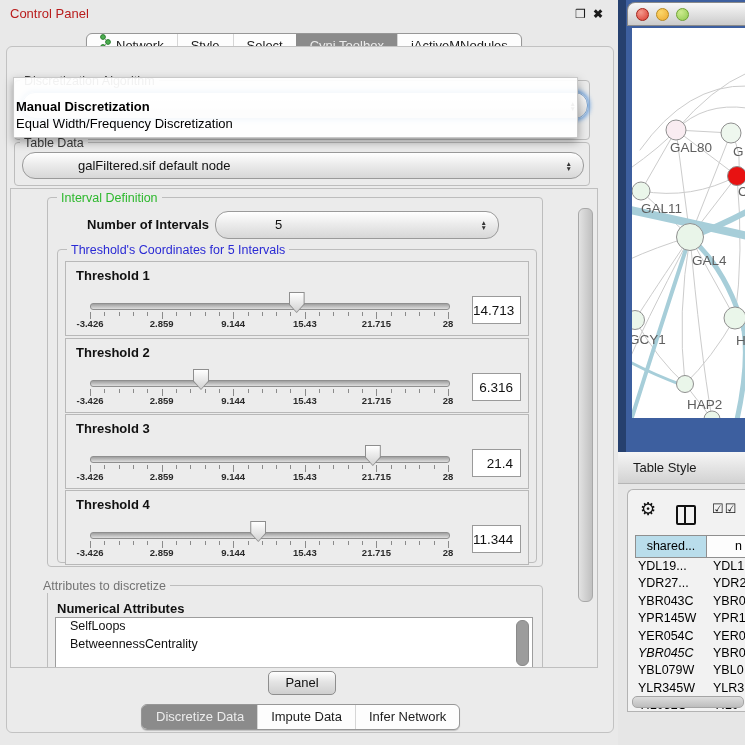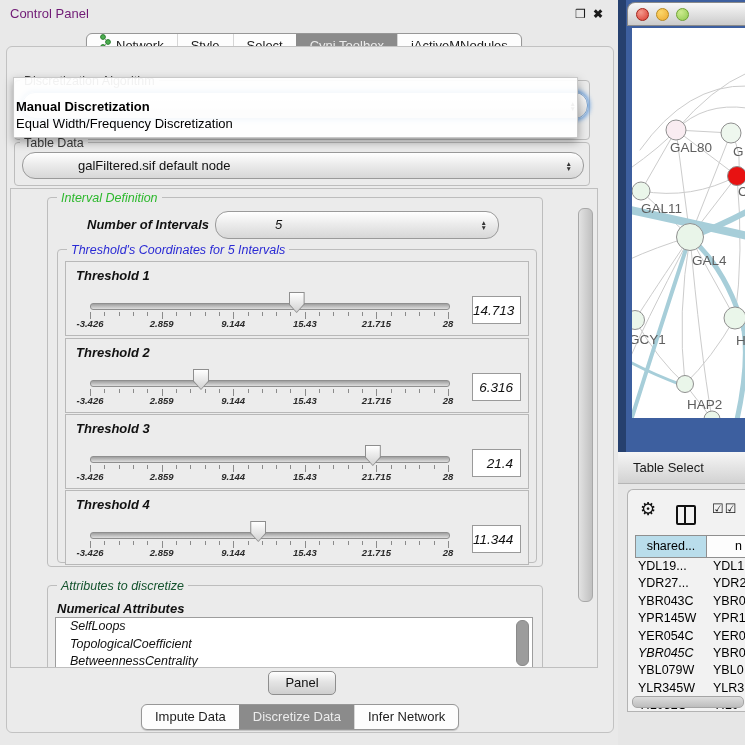--- a/index.html
+++ b/index.html
@@ -1,20 +1,20 @@
 <!DOCTYPE html>
 <html><head>
 <meta charset="utf-8">
 <style>
   html,body{margin:0;padding:0;}
   body{width:745px;height:745px;overflow:hidden;position:relative;
        font-family:"Liberation Sans",sans-serif;background:#e9e9e9;}
   
   .cp{position:absolute;left:0;top:0;width:618px;height:745px;background:#e9e9e9;}
-  .cp-title{position:absolute;left:10px;top:6px;font-size:13px;color:#701a75;}
+  .cp-title{position:absolute;left:10px;top:6px;font-size:13px;color:#b91c1c;}
   .win-ico{position:absolute;top:7px;font-size:12px;color:#1b1b1b;cursor:default;}
   .tabbar{position:absolute;display:flex;height:24px;background:#fdfdfd;
           border:1px solid #979797;border-radius:6px;overflow:hidden;
           box-shadow:0 1px 1px rgba(0,0,0,.18);font-size:13px;}
   .tabseg{line-height:24px;padding:0 13px;color:#1c1c1c;display:flex;align-items:center;gap:5px;
           border-left:1px solid #d6d6d6;}
   .tabseg:first-child{border-left:none;}
   .tabseg.sel{background:#8b8b8b;color:#ececec;border-left:1px solid #8b8b8b;}
   .outer{position:absolute;left:6px;top:46px;width:606px;height:685px;background:#ebebeb;
          border:1px solid #c2c2c2;border-radius:6px;}
@@ -27,21 +27,21 @@
   .stepper{position:absolute;right:11px;top:50%;transform:translateY(-50%);
            display:flex;flex-direction:column;align-items:center;line-height:5px;
            font-size:6.5px;color:#333;}
   .popup{position:absolute;left:13px;top:77px;width:563px;height:59px;z-index:6;
          background:rgba(255,255,255,.93);border:1px solid #c9c9c9;
          box-shadow:0 4px 9px rgba(0,0,0,.35);}
   .popup .prompt{position:absolute;left:0;right:0;top:4px;text-align:center;
                  color:#b3b3b3;font-size:12.5px;}
   .popup .pitem{position:absolute;left:2px;font-size:13px;color:#000;white-space:nowrap;}
   .scrollpane{position:absolute;left:10px;top:188px;width:586px;height:478px;
-              border:1px solid #bfbfbf;background:#ebebeb;overflow:hidden;font-style:italic;}
+              border:1px solid #bfbfbf;background:#ebebeb;overflow:hidden;}
   .vthumb{position:absolute;border:1px solid #a8a8a8;border-radius:6px;
           background:linear-gradient(90deg,#e2e2e2,#c0c0c0);}
   .thrpanel{position:absolute;left:54px;width:462px;height:73px;background:#ececec;
             border:1px solid #b8b8b8;}
   .thrlabel{position:absolute;left:10px;top:6px;font-size:13px;font-weight:bold;color:#111;}
   .track{position:absolute;left:24px;top:41px;width:358px;height:5px;border:1px solid #8f8f8f;
          border-radius:3px;background:linear-gradient(#9f9f9f,#dedede);}
   .thumbo{position:absolute;top:30px;width:16px;height:21px;
           clip-path:polygon(0 0,100% 0,100% 58%,50% 100%,0 58%);background:#8e8e8e;}
   .thumbi{position:absolute;left:1px;top:1px;width:14px;height:19px;
@@ -310,40 +310,39 @@
           <div class="ticklab" style="left: 310.4px;">21.715</div>
           <div class="ticklab" style="left: 382px;">28</div>
           <div class="thumbo" style="left: 184.257px;">
             <div class="thumbi"></div>
           </div>
           <div class="valbox">11.344</div>
         </div>
       </div>
 
     <div class="group" style="left:36px;top:396px;width:494px;height:92px;"></div>
-    <div class="gtitle" style="left:46px;top:390px;color:#14532d;">Attributes to discretize</div>
+    <div class="gtitle" style="left:28px;top:390px;color:#737373;">Attributes to discretize</div>
     <div style="position:absolute;left:46px;top:412px;font-size:13px;font-weight:bold;color:#111;">Numerical Attributes</div>
     <div class="attrlist" style="left:44px;top:428px;width:476px;height:50px;" id="attrlist">
       <div class="vthumb" style="right:3px;top:2px;width:11px;height:44px;background:#9c9c9c;border-color:#8a8a8a;"></div>
     <div class="attritem">SelfLoops</div>
-        <div class="attritem">TopologicalCoefficient</div>
         <div class="attritem">BetweennessCentrality</div>
       </div>
 
     <div class="vthumb" style="left:567px;top:19px;width:13px;height:392px;"></div>
   </div>
 
   <div class="btn" style="left:268px;top:671px;width:66px;height:22px;line-height:22px;">Panel</div>
 
   <div class="tabbar" style="left:141px;top:704px;" id="bottomtabs">
-      <div class="tabseg">
-        <span>Impute Data</span>
-      </div>
       <div class="tabseg sel">
         <span>Discretize Data</span>
+      </div>
+      <div class="tabseg">
+        <span>Impute Data</span>
       </div>
       <div class="tabseg">
         <span>Infer Network</span>
       </div>
     </div>
 </div>
 
 <div class="netwin">
   <div class="dark"></div>
 </div>
@@ -397,21 +396,21 @@
       <text x="106" y="168" font-size="13.5" fill="#5f5f5f" font-family="&quot;Liberation Sans&quot;,sans-serif">C</text>
       <text x="9" y="185" font-size="13.5" fill="#5f5f5f" font-family="&quot;Liberation Sans&quot;,sans-serif">GAL11</text>
       <text x="60" y="237" font-size="13.5" fill="#5f5f5f" font-family="&quot;Liberation Sans&quot;,sans-serif">GAL4</text>
       <text x="-3" y="316" font-size="13.5" fill="#5f5f5f" font-family="&quot;Liberation Sans&quot;,sans-serif">GCY1</text>
       <text x="104" y="317" font-size="13.5" fill="#5f5f5f" font-family="&quot;Liberation Sans&quot;,sans-serif">H</text>
       <text x="55" y="381" font-size="13.5" fill="#5f5f5f" font-family="&quot;Liberation Sans&quot;,sans-serif">HAP2</text>
     </svg>
 </div>
 
 <div class="tpbar">
-  <span>Table Select</span>
+  <span>Table Style</span>
 </div>
 <div style="position:absolute;left:618px;top:484px;width:127px;height:261px;background:#e6e6e6;"></div>
 <div class="tp-panel">
   <div style="position:absolute;left:12px;top:8px;font-size:18px;color:#111;">⚙</div>
   <div class="colico"></div>
   <div style="position:absolute;left:84px;top:11px;font-size:13px;color:#111;letter-spacing:1px;">
     <span>☑</span><span>☑</span>
   </div>
   <div class="hcell" style="left: 7px; width: 72px; text-align: center; background: rgb(185, 221, 235);" id="hcell0">shared...</div>
   <div class="hcell" style="left: 78px; width: 62px; padding-left: 28px; background: rgb(253, 253, 253);" id="hcell1">n</div>

